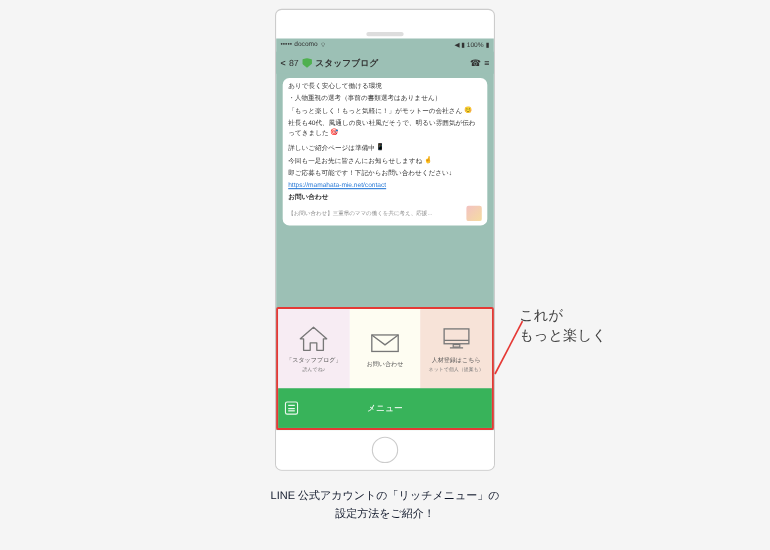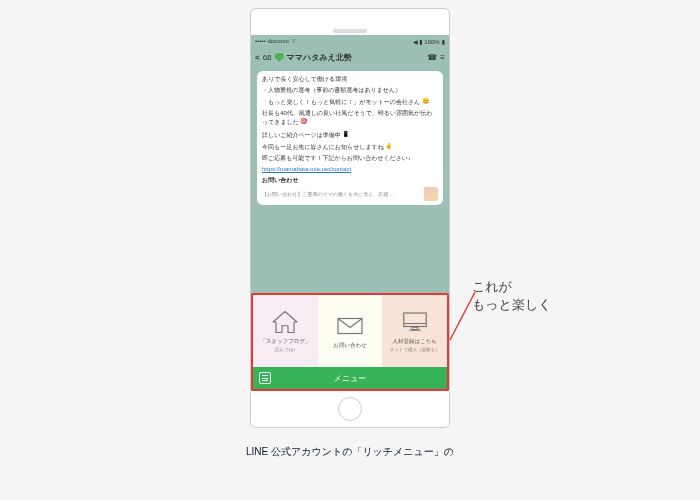--- a/index.html
+++ b/index.html
@@ -110,21 +110,21 @@
     text-align: center;
     padding: 3px 2px;
     color: #565656;
   }
   .tile:nth-child(1) { background: #f7ecf3; }
   .tile:nth-child(2) { background: #fefdf2; }
   .tile:nth-child(3) { background: #f7e3d8; }
   .tile svg { width: 30px; height: 26px; }
   .tile .sub { font-size: 4.5px; color: #7a7a7a; line-height: 1.1; }
   .menubar {
-    height: 22px;
+    height: 36px;
     background: #38b35a;
     color: #fff;
     display: flex; align-items: center; justify-content: center;
     position: relative;
     font-size: 8px;
     font-weight: 500;
   }
   .menubar .menu-icon {
     position: absolute; left: 6px;
     width: 12px; height: 12px;
@@ -188,23 +188,23 @@
         <span>⌔</span>
       </div>
       <div class="sb-right">
         <span>◀ ▮ 100%</span>
         <span>▮</span>
       </div>
     </div>
 
     <div class="navbar">
       <span class="back-chevron">&lt;</span>
-      <span>68</span>
+      <span>87</span>
       <span class="shield"></span>
-      <span class="nav-title">ママハタみえ北勢</span>
+      <span class="nav-title">スタッフブログ</span>
       <span class="nav-spacer"></span>
       <span>☎</span>
       <span>≡</span>
     </div>
 
     <div class="chat">
       <div class="bubble">
         <p><span>ありで長く安心して働ける環境</span></p>
         <p><span>・人物重視の選考（事前の書類選考はありません）</span></p>
         <p>
@@ -287,13 +287,14 @@
     <line x1="30" y1="2" x2="5" y2="50" stroke="#e53935" stroke-width="1.5"></line>
   </svg>
 </div>
 <div class="annotation">
   <span>これが</span><br>
   <span>もっと楽しく</span>
 </div>
 
 <div class="caption">
   <span>LINE 公式アカウントの「リッチメニュー」の</span><br>
+  <span>設定方法をご紹介！</span>
 </div>
 
 </body></html>

